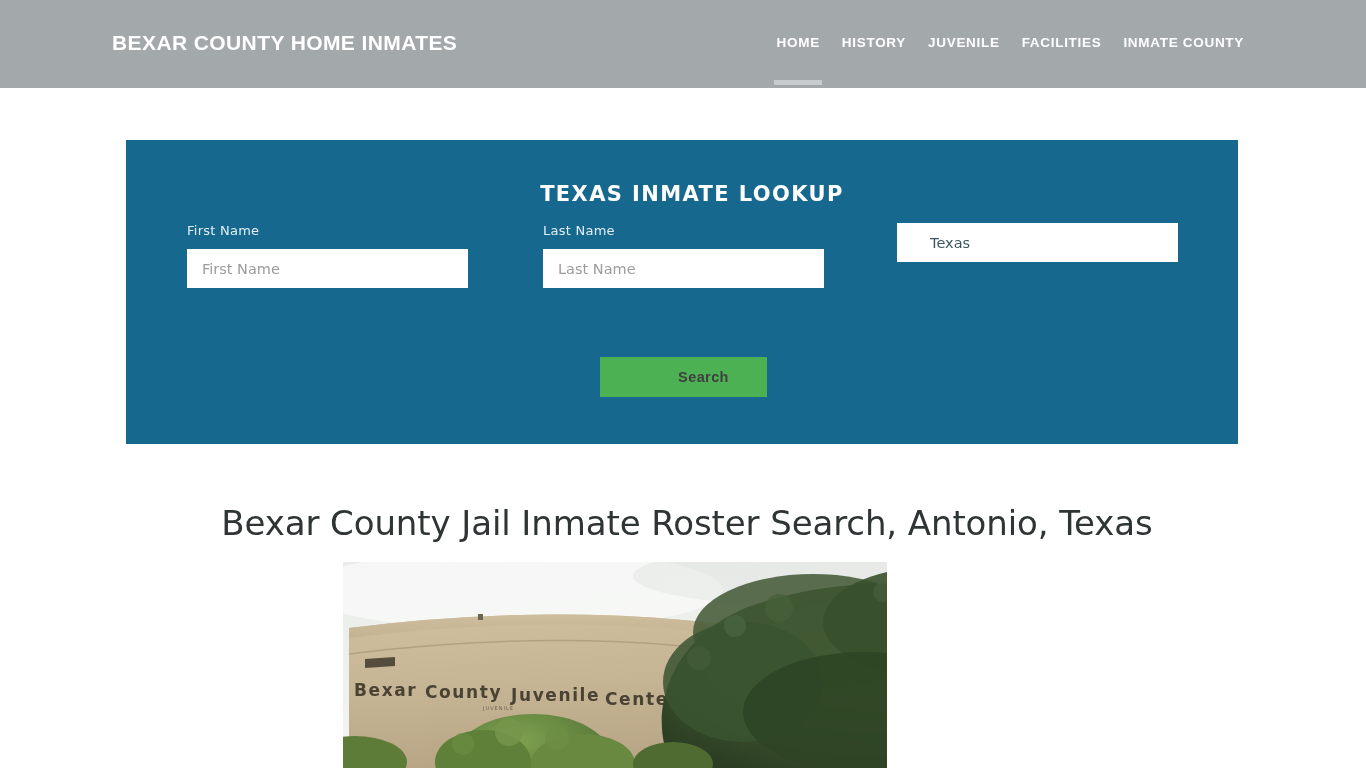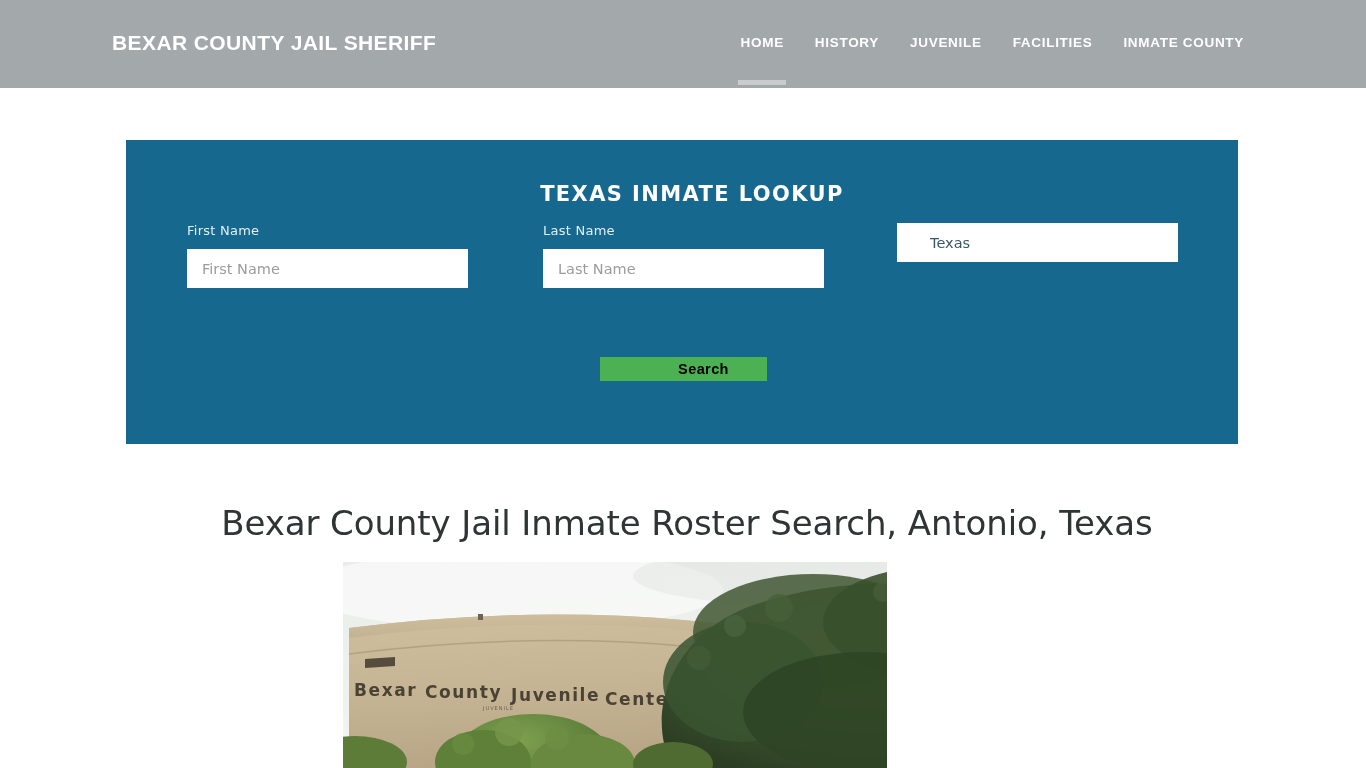--- a/index.html
+++ b/index.html
@@ -34,21 +34,21 @@
     font-family: "Liberation Sans", sans-serif;
     text-decoration: none;
   }
 
   .main-nav {
     position: absolute;
     right: 113px;
     top: 33px;
     display: flex;
     align-items: flex-start;
-    gap: 13px;
+    gap: 4px;
   }
 
   .nav-item {
     position: relative;
     color: #ffffff;
     font-size: 13.5px;
     font-weight: bold;
     letter-spacing: 0.7px;
     text-decoration: none;
     white-space: nowrap;
@@ -128,24 +128,24 @@
     appearance: none;
     color: #3a5763;
     padding-left: 32px;
   }
 
   .search-button {
     position: absolute;
     left: 474px;
     top: 217px;
     width: 167px;
-    height: 24px;
+    height: 40px;
     background: #4cb152;
     border: none;
-    color: #000000;
+    color: #404040;
     font-size: 14.5px;
     font-weight: bold;
     letter-spacing: 0.4px;
     cursor: pointer;
     font-family: "Liberation Sans", sans-serif;
     padding-left: 40px;
   }
 
   
   .page-heading {
@@ -170,21 +170,21 @@
     height: 206px;
     overflow: hidden;
     background: #cfd2cd;
   }
   .hero-photo svg { display: block; }
 </style>
 </head>
 <body>
 
 <header class="site-header">
-  <a class="brand" href="#">BEXAR COUNTY JAIL SHERIFF</a>
+  <a class="brand" href="#">BEXAR COUNTY HOME INMATES</a>
 
   <nav class="main-nav">
     <a class="nav-item is-active" href="#">HOME</a>
     <a class="nav-item" href="#">HISTORY</a>
     <a class="nav-item" href="#">JUVENILE</a>
     <a class="nav-item" href="#">FACILITIES</a>
     <a class="nav-item" href="#">INMATE COUNTY</a>
   </nav>
 </header>
 

